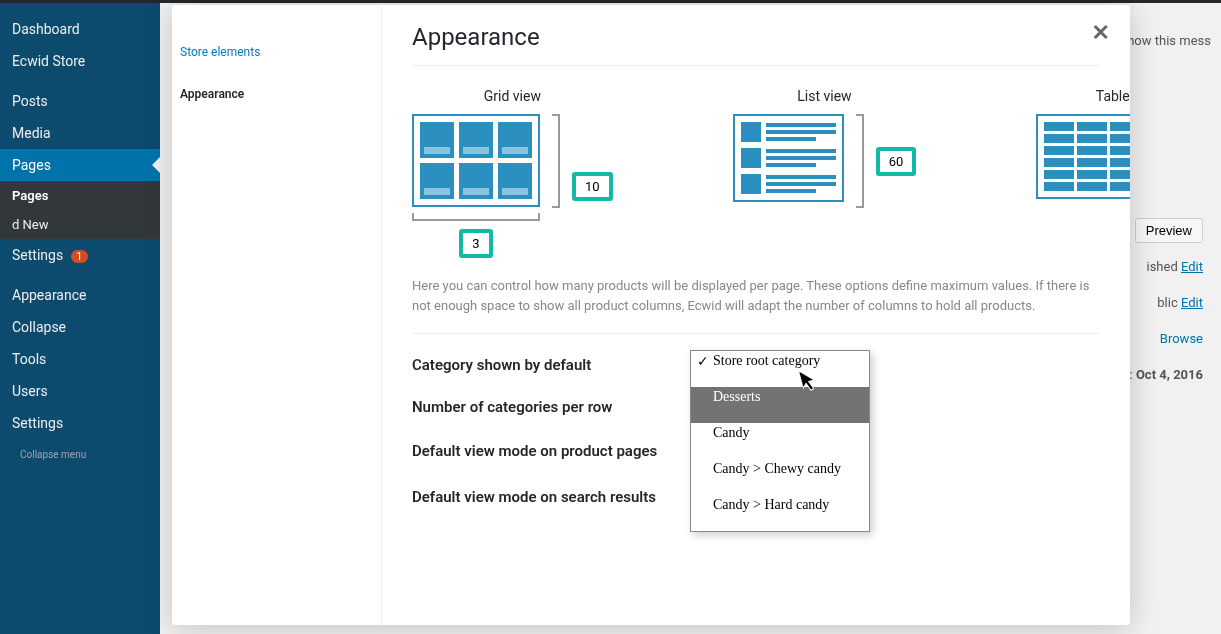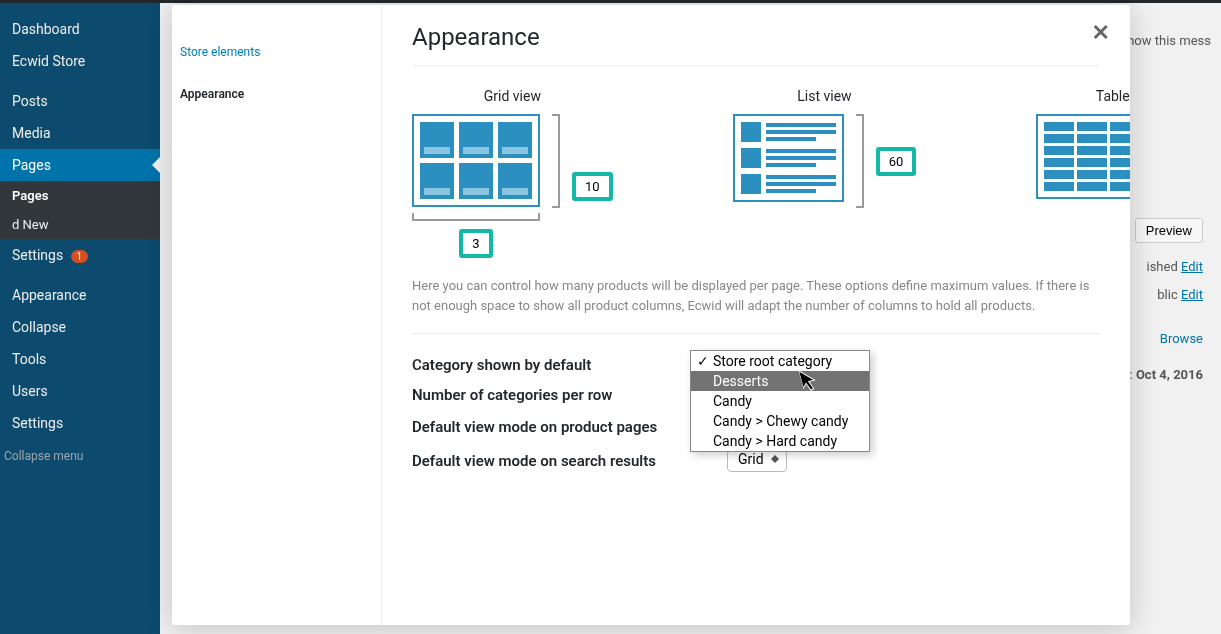--- a/index.html
+++ b/index.html
@@ -8,21 +8,21 @@
   .wp-admin-bar { background: #23282d; height: 3px; width: 100%; position: absolute; top: 0; left: 0; color: #eee; font-size: 13px; }
   
   .wp-sidebar { position: absolute; top: 3px; left: 0; width: 160px; height: calc(100% - 3px); background: #0c4a6e; color: #eee; font-size: 14px; padding-top: 10px; }
   .wp-sidebar .menu-item { padding: 8px 12px; cursor: pointer; color: #eee; }
   .wp-sidebar .menu-item.active { background: #0073aa; color: #fff; position: relative; }
   .wp-sidebar .menu-item.active::after { content: ''; position: absolute; right: 0; top: 50%; transform: translateY(-50%); border: 8px solid transparent; border-right-color: #f1f1f1; }
   .wp-sidebar .sub-item { padding: 7px 12px; background: #32373c; color: #eee; font-size: 13px; }
   .wp-sidebar .sub-item.current { color: #fff; font-weight: 600; }
   .wp-sidebar .badge { background: #d54e21; color: #fff; border-radius: 9px; font-size: 10px; padding: 1px 6px; margin-left: 4px; display: inline-block; }
   .wp-sidebar .separator { height: 8px; }
-  .wp-sidebar .collapse { padding: 10px 4px; color: #a0a5aa; font-size: 12px; cursor: pointer; }
+  .wp-sidebar .collapse { padding: 10px 20px; color: #a0a5aa; font-size: 10px; cursor: pointer; }
   
   .bg-panel { position: absolute; left: 160px; top: 3px; right: 0; bottom: 0; background: #f1f1f1; padding: 10px 20px; }
   .bg-panel .show-msg { position: absolute; top: 30px; right: 10px; color: #555; font-size: 13px; }
   .bg-panel .preview-btn { border: 1px solid #ccc; background: #f7f7f7; padding: 4px 10px; font-size: 13px; border-radius: 3px; position: absolute; right: 18px; top: 215px; cursor: pointer; text-align: center; }
   .bg-panel .meta-row { position: absolute; right: 18px; font-size: 13px; color: #555; }
   
   .modal { position: absolute; top: 5px; left: 172px; width: 958px; height: 620px; background: #fff; box-shadow: 0 3px 30px rgba(0,0,0,0.2); border-radius: 3px; display: flex; }
   .modal-sidebar { width: 210px; border-right: 1px solid #eee; padding: 20px 0; }
   .modal-sidebar .sb-item { padding: 8px 8px; font-size: 12px; color: #007cba; cursor: pointer; margin-top: 12px; }
   .modal-sidebar .sb-item.active { color: #23282d; font-weight: 600; }
@@ -55,29 +55,29 @@
   .list-line { width: 70px; height: 4px; background: #2b8fc0; }
   .list-line.short { width: 50px; }
   
   .table-thumb { display: grid; grid-template-columns: repeat(3, 1fr); gap: 3px; }
   .table-cell { width: 30px; height: 9px; background: #2b8fc0; }
   
   .help-text { font-size: 13px; color: #888; line-height: 1.5; margin-top: 14px; margin-bottom: 18px; }
   
   .section-hr { border: none; border-top: 1px solid #eee; margin-bottom: 22px; }
   
-  .form-rows { display: flex; flex-direction: column; gap: 12px; position: relative; }
+  .form-rows { display: flex; flex-direction: column; gap: 24px; position: relative; }
   .form-row { display: flex; align-items: center; gap: 30px; }
   .form-label { font-size: 15px; font-weight: 600; color: #23282d; width: 285px; }
   .select-box { border: 1px solid #bbb; border-radius: 4px; padding: 0 22px 4px 10px; font-size: 14px; background: #fff; position: relative; cursor: pointer; }
   .select-box::after { content: ''; position: absolute; right: 7px; top: 50%; transform: translateY(-50%); width: 0; height: 0; border: 4px solid transparent; border-top-color: #555; border-bottom: none; }
   .select-box::before { content: ''; position: absolute; right: 7px; top: 4px; width: 0; height: 0; border: 4px solid transparent; border-bottom-color: #555; border-top: none; }
   
   .dropdown { position: absolute; top: -6px; left: 278px; width: 180px; background: #fff; border: 1px solid #888; box-shadow: 3px 3px 8px rgba(0,0,0,0.2); z-index: 50; font-size: 14px; }
-  .dropdown .dd-item { padding: 2px 8px 2px 22px; cursor: pointer; position: relative; white-space: nowrap; }
+  .dropdown .dd-item { padding: 2px 8px 18px 22px; cursor: pointer; position: relative; white-space: nowrap; font-family: Liberation Serif, serif; }
   .dropdown .dd-item.checked::before { content: '✓'; position: absolute; left: 6px; }
   .dropdown .dd-item.hl { background: #737373; color: #fff; }
   
   .cursor { position: absolute; top: 12px; left: 390px; z-index: 60; font-size: 20px; transform: rotate(-15deg); }
 </style>
 </head>
 <body>
 
 <div class="wp-admin-bar"></div>
 
@@ -103,21 +103,21 @@
   <div class="collapse">Collapse menu</div>
 </div>
 
 <div class="bg-panel">
   <div class="show-msg">show this mess</div>
   <button class="preview-btn">Preview</button>
   <div class="meta-row" style="top:256px;">
     <span>ished</span>
     <span class="link" style="color:#0073aa;text-decoration:underline;cursor:pointer;">Edit</span>
   </div>
-  <div class="meta-row" style="top:284px;">
+  <div class="meta-row" style="top:292px;">
     <span>blic</span>
     <span class="link" style="color:#0073aa;text-decoration:underline;cursor:pointer;">Edit</span>
   </div>
   <div class="meta-row" style="top:328px;">
     <span class="link" style="color:#0073aa;cursor:pointer;">Browse</span>
   </div>
   <div class="meta-row" style="top:364px;">
     <span>n:</span>
     <b>Oct 4, 2016</b>
   </div>

